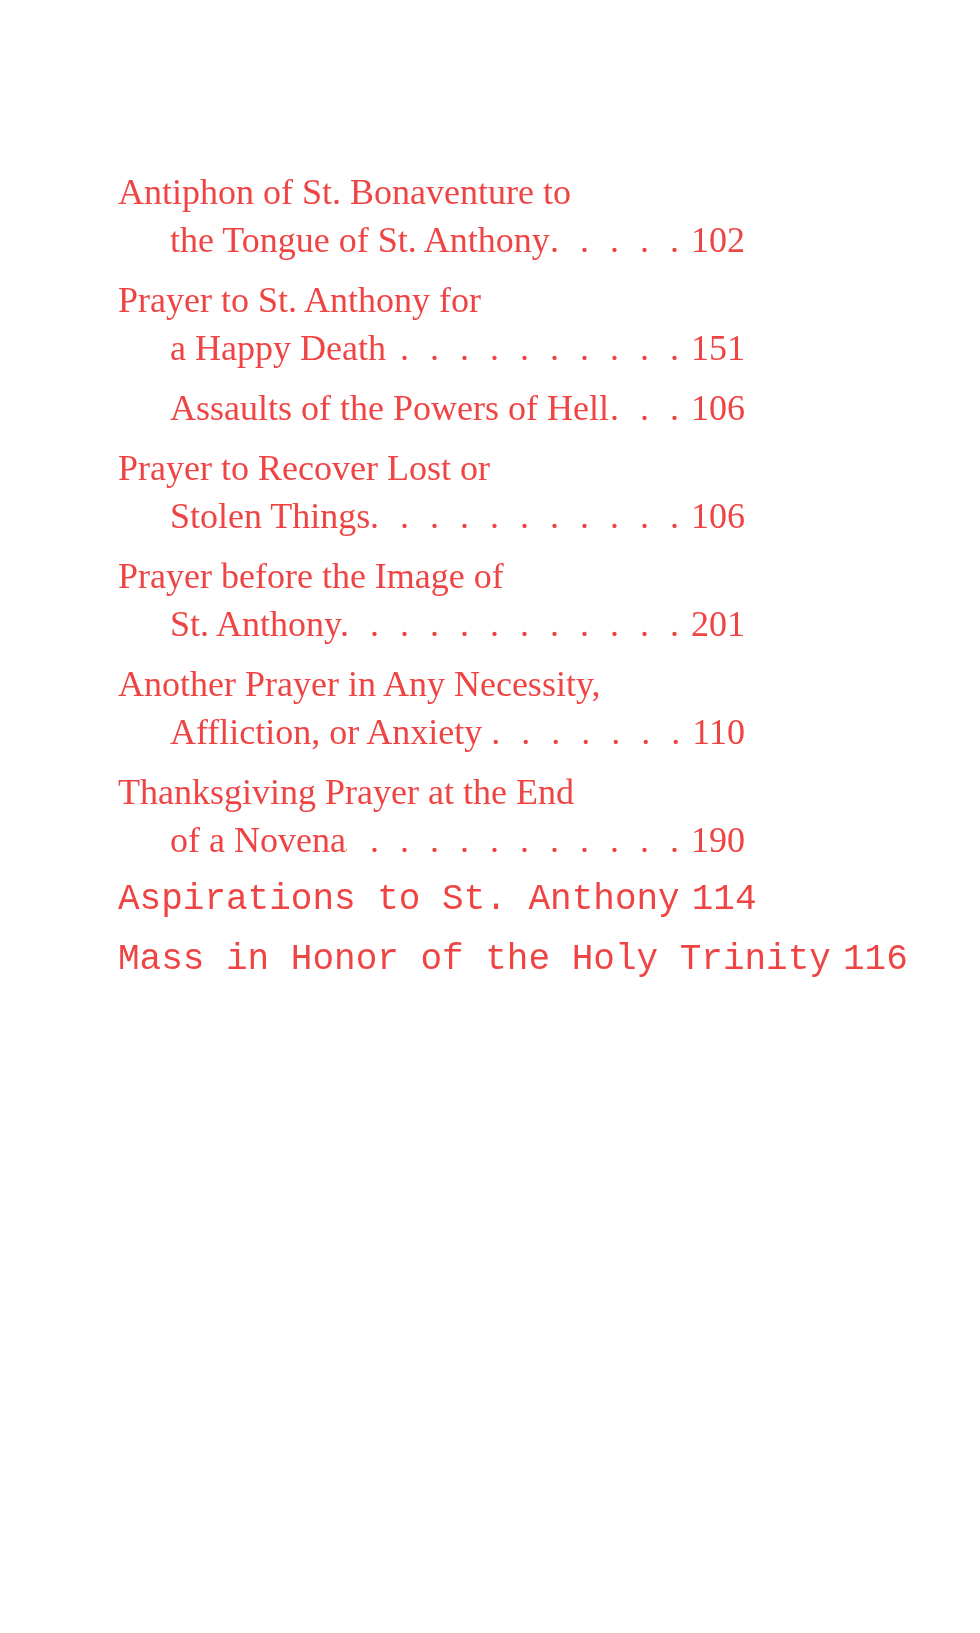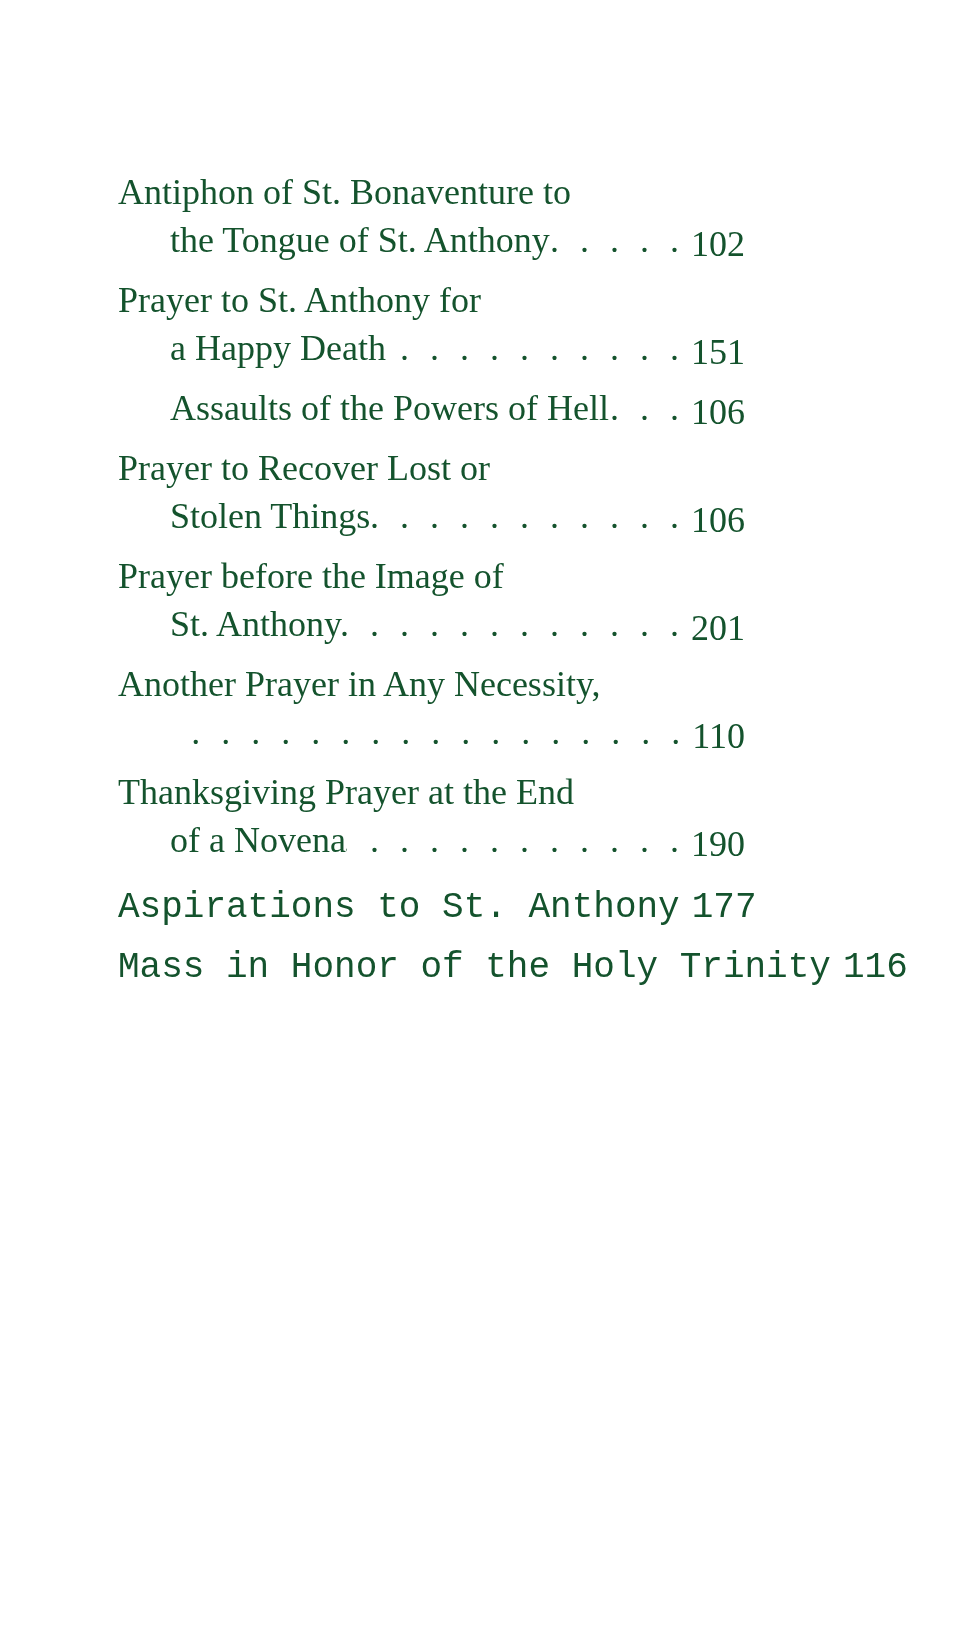--- a/index.html
+++ b/index.html
@@ -1,36 +1,36 @@
 <!DOCTYPE html>
 <html><head>
 <meta charset="utf-8">
 <style>
   html, body { margin: 0; padding: 0; background: #ffffff; }
   body { width: 980px; height: 1633px; position: relative; overflow: hidden; }
   .page {
     position: absolute; left: 0; top: 0; width: 980px; height: 1633px;
     background: #ffffff;
     font-family: "Liberation Serif", "DejaVu Serif", serif;
-    color: #14532d;
+    color: #ef4444;
     font-size: 36px;
   }
   .toc { position: absolute; left: 118px; top: 168px; width: 627px; }
   .entry { margin: 0; }
   .entry.multi { margin-bottom: 12px; }
   .entry.single { margin-bottom: 12px; }
   .line { height: 48px; line-height: 48px; white-space: nowrap; }
-  .cont { display: flex; align-items: center; padding-left: 52px; }
+  .cont { display: flex; align-items: flex-end; padding-left: 52px; }
   .lead { display: flex; align-items: baseline; font-family: Liberation Mono, monospace; }
   .cont .txt, .lead .txt { flex: 0 0 auto; }
   .dots {
     flex: 1 1 auto; overflow: hidden; white-space: nowrap;
     letter-spacing: 6px; padding: 0 6px; text-align: right; direction: rtl;
   }
-  .pg { flex: 0 0 auto; margin-top: 8px; }
+  .pg { flex: 0 0 auto; }
 </style>
 </head>
 <body>
 
 <div class="page">
   <div class="toc">
 
     <div class="entry multi">
       <div class="line">Antiphon of St. Bonaventure to</div>
       <div class="line cont">
@@ -71,39 +71,40 @@
       <div class="line cont">
         <span class="txt">St. Anthony</span>
         <span class="dots">. . . . . . . . . . . . . . . . . . . . . . . . . . . . . . . . . . . . . . . . . . . . . . . . . . . . . . . . . . . .</span>
         <span class="pg">201</span>
       </div>
     </div>
 
     <div class="entry multi">
       <div class="line">Another Prayer in Any Necessity,</div>
       <div class="line cont">
+        <span class="txt">Affliction, or Anxiety</span>
         <span class="dots">. . . . . . . . . . . . . . . . . . . . . . . . . . . . . . . . . . . . . . . . . . . . . . . . . . . . . . . . . . . .</span>
         <span class="pg">110</span>
       </div>
     </div>
 
     <div class="entry multi">
       <div class="line">Thanksgiving Prayer at the End</div>
       <div class="line cont">
         <span class="txt">of a Novena</span>
         <span class="dots">. . . . . . . . . . . . . . . . . . . . . . . . . . . . . . . . . . . . . . . . . . . . . . . . . . . . . . . . . . . .</span>
         <span class="pg">190</span>
       </div>
     </div>
 
     <div class="entry single">
       <div class="line lead">
         <span class="txt">Aspirations to St. Anthony</span>
         <span class="dots">. . . . . . . . . . . . . . . . . . . . . . . . . . . . . . . . . . . . . . . . . . . . . . . . . . . . . . . . . . . .</span>
-        <span class="pg">177</span>
+        <span class="pg">114</span>
       </div>
     </div>
 
     <div class="entry single">
       <div class="line lead">
         <span class="txt">Mass in Honor of the Holy Trinity</span>
         <span class="dots">. . . . . . . . . . . . . . . . . . . . . . . . . . . . . . . . . . . . . . . . . . . . . . . . . . . . . . . . . . . .</span>
         <span class="pg">116</span>
       </div>
     </div>

